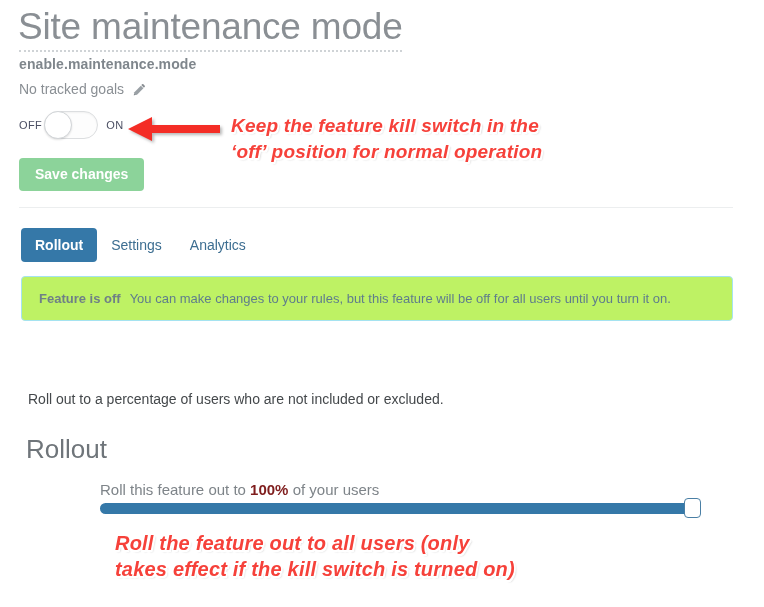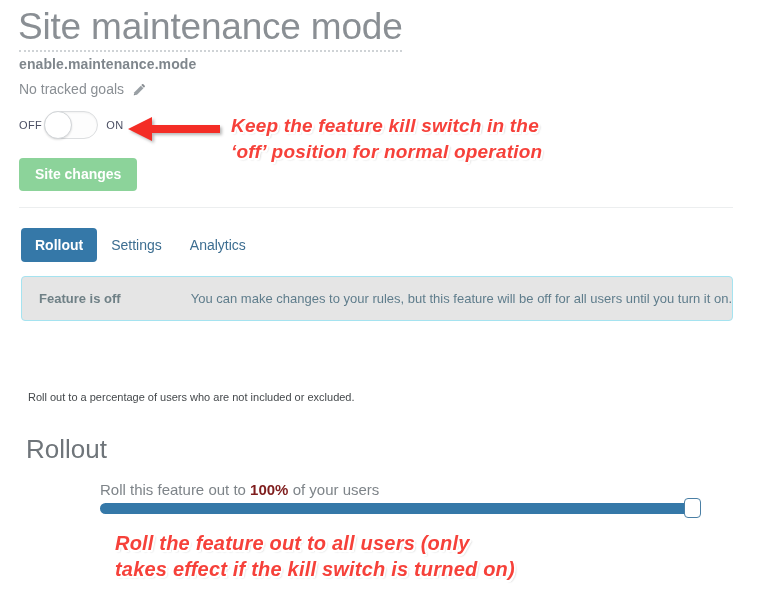--- a/index.html
+++ b/index.html
@@ -150,45 +150,44 @@
   }
 
   
   .banner {
     position: absolute;
     left: 21px;
     top: 276px;
     width: 712px;
     height: 45px;
     box-sizing: border-box;
-    background: #e5e5e5;
+    background: #bef264;
     border: 1px solid #a5e3f0;
     border-radius: 4px;
     display: flex;
     align-items: center;
     padding-left: 17px;
-    justify-content: space-between;
   }
   .banner-strong {
     font-size: 13px;
     font-weight: bold;
     color: #6f8086;
     margin-right: 9px;
   }
   .banner-text {
     font-size: 13px;
     color: #5f7d8c;
   }
 
   
   .rollout-desc {
     position: absolute;
     left: 28px;
     top: 391px;
-    font-size: 11px;
+    font-size: 14px;
     color: #44484b;
   }
   .rollout-heading {
     position: absolute;
     left: 26px;
     top: 434px;
     font-size: 26px;
     font-weight: 400;
     color: #6f757a;
   }
@@ -283,21 +282,21 @@
 </div>
 
 <div class="toggle-row">
   <span class="toggle-label off">OFF</span>
   <div class="toggle-switch">
     <div class="toggle-knob"></div>
   </div>
   <span class="toggle-label on">ON</span>
 </div>
 
-<button class="save-btn">Site changes</button>
+<button class="save-btn">Save changes</button>
 
 <div class="divider"></div>
 
 <div class="tabs">
   <div class="tab active">Rollout</div>
   <div class="tab">Settings</div>
   <div class="tab">Analytics</div>
 </div>
 
 <div class="banner">

